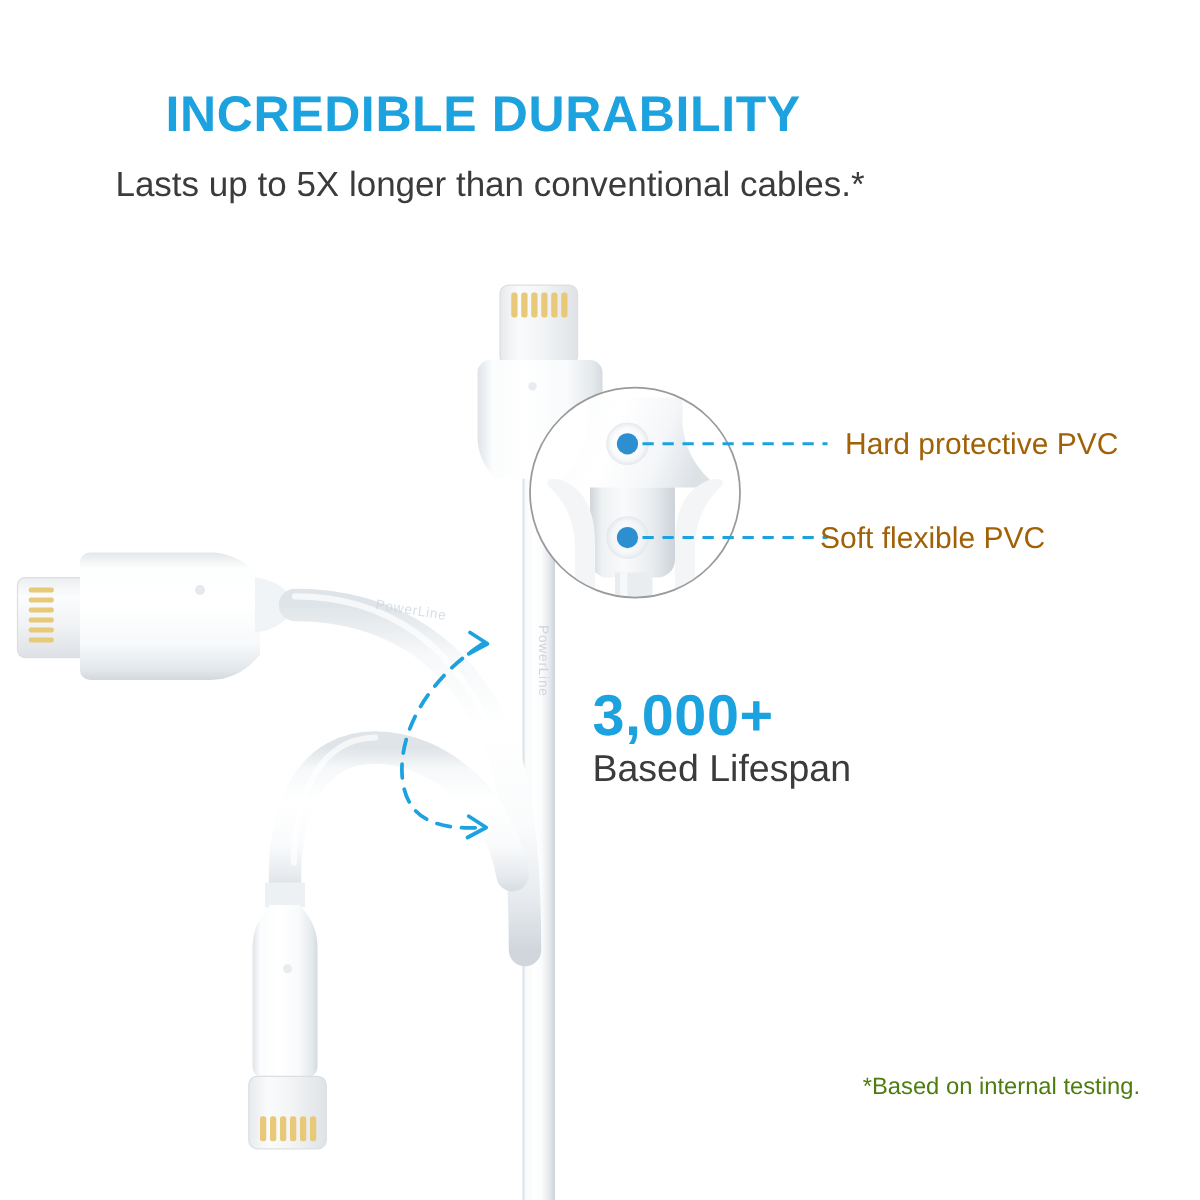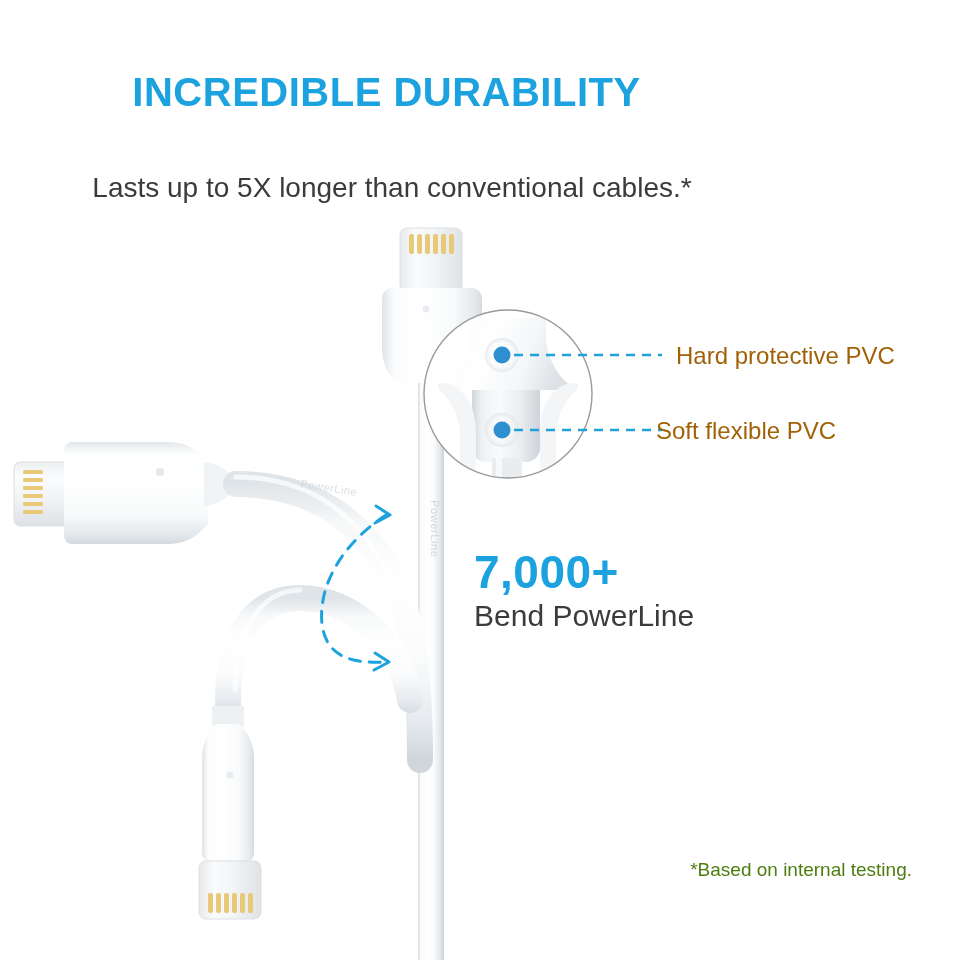--- a/index.html
+++ b/index.html
@@ -30,21 +30,20 @@
   }
   .subhead{
     position:absolute;
     top:133px;left:0;width:784px;
     text-align:center;
     font-size:28px;
     font-weight:400;
     color:#3B3B3B;
     line-height:1.1;
     white-space:nowrap;
-    margin-top:40px;
   }
 
   .callout-label{
     position:absolute;
     font-size:24px;
     color:#a16207;
     white-space:nowrap;
     line-height:1;
   }
   #callout-hard{ left:676px; top:344px; }
@@ -272,19 +271,19 @@
   </svg>
 
   <div class="headline">INCREDIBLE DURABILITY</div>
 
   <div class="subhead">Lasts up to 5X longer than conventional cables.*</div>
 
   <div class="callout-label" id="callout-hard">Hard protective PVC</div>
 
   <div class="callout-label" id="callout-soft">Soft flexible PVC</div>
 
-  <div class="bend-number">7,000+</div>
-
-  <div class="bend-label">Bend PowerLine</div>
+  <div class="bend-number">3,000+</div>
+
+  <div class="bend-label">Based Lifespan</div>
 
   <div class="footnote">*Based on internal testing.</div>
 
 </div>
 
 </body></html>

